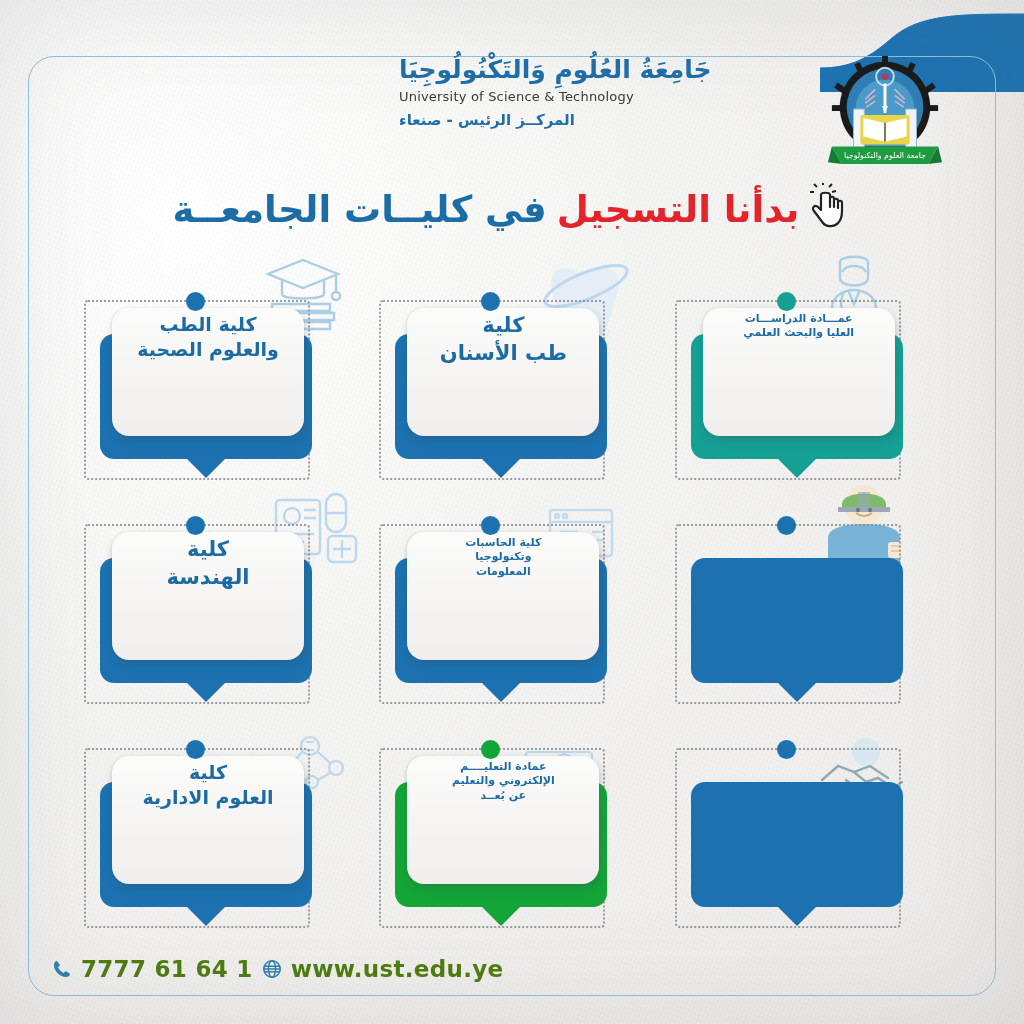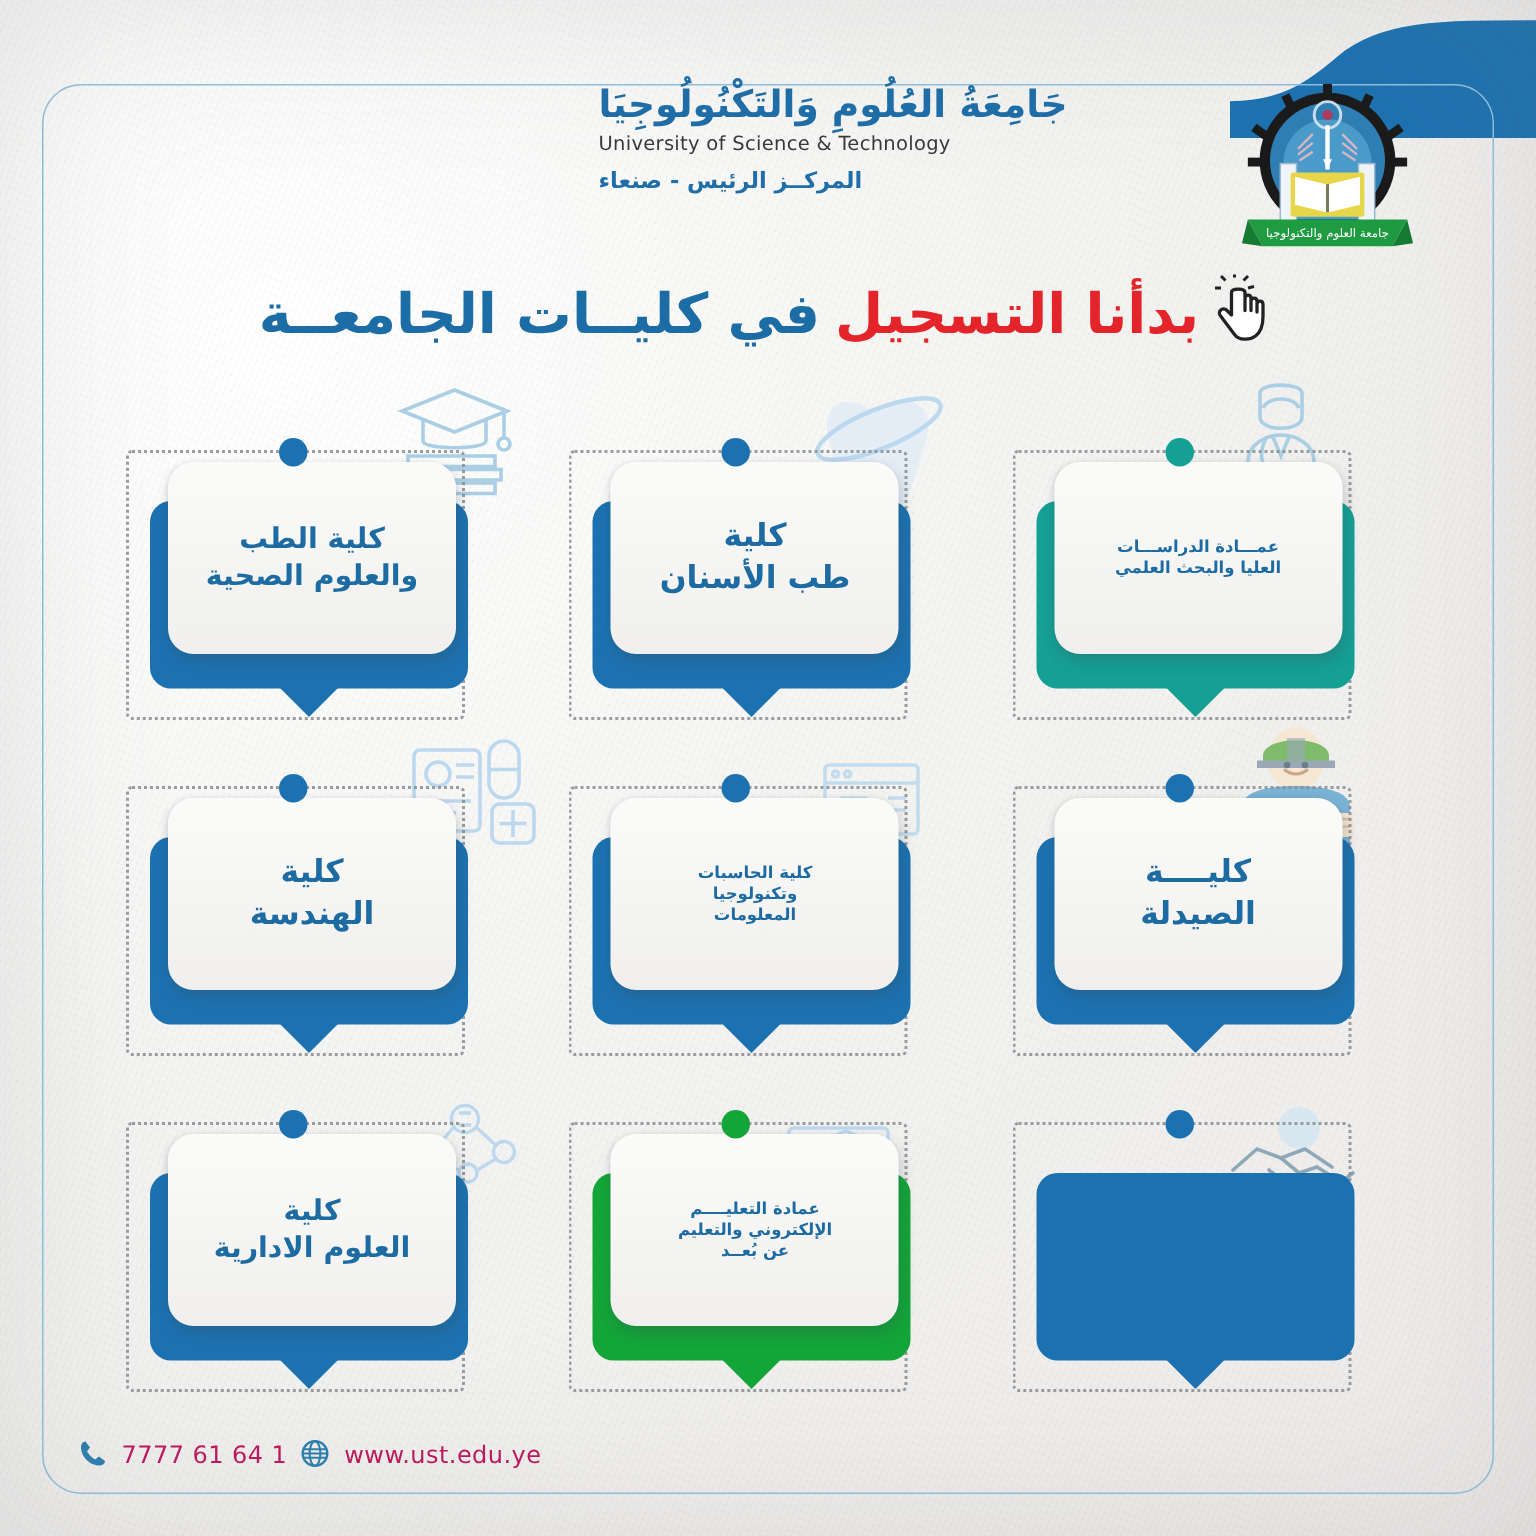--- a/index.html
+++ b/index.html
@@ -98,40 +98,40 @@
     bottom:-19px;width:0;height:0;
     border-left:20px solid transparent;border-right:20px solid transparent;
     border-top:20px solid currentColor;
   }
   
   .card{
     position:absolute;left:34px;top:22px;width:192px;height:128px;
     background:linear-gradient(180deg,#fbfbfa 0%,#f0efed 100%);
     border-radius:17px;z-index:3;
     box-shadow:2px 5px 9px rgba(60,70,80,.22), -1px 0 3px rgba(60,70,80,.10);
-    display:flex;align-items:center;justify-content:center;
+    display:flex;align-items:flex-start;justify-content:center;
     padding:4px 8px;box-sizing:border-box;
   }
   .card-label{
     direction:rtl;text-align:center;font-weight:bold;
     color:#1d6ba3;line-height:1.32;font-size:19px;
     white-space:pre-line;
   }
   .card-label.sm{font-size:11px;line-height:1.3;}
   .card-label.lg{font-size:21px;}
 
   
   .deco{position:absolute;z-index:0;pointer-events:none;}
 
   
   .footer{
     position:absolute;left:52px;bottom:42px;height:26px;
     display:flex;align-items:center;direction:ltr;gap:9px;
   }
-  .f-txt{font-size:16px;font-weight:normal;color:#be185d;letter-spacing:.3px;}
+  .f-txt{font-size:23px;font-weight:bold;color:#4d7c0f;letter-spacing:.3px;}
   .f-ic{width:20px;height:20px;}
 </style>
 </head>
 <body>
 
 <div class="paper"></div>
 
 <svg class="swoosh" viewBox="0 0 624 92" preserveAspectRatio="none">
   <path d="M624 92 L624 14 C560 14 520 14 492 38 C470 57 452 68 420 68 L420 92 Z" fill="#1c72b0"></path>
   <path d="M624 14 C560 14 520 14 492 38 C470 57 452 68 420 68" fill="none" stroke="#1c72b0" stroke-width="1"></path>
@@ -336,24 +336,20 @@
     <div class="card">
       <div class="card-label">كلية الطب
 والعلوم الصحية</div>
     </div>
   </div>
 
   <div class="cell">
     <div class="dotted"></div>
     <div class="pin" style="background:#1c72b0"></div>
     <div class="bubble" style="background:#1c72b0;color:#1c72b0"></div>
-    <div class="card">
-      <div class="card-label lg">كليــــة
-الصيدلة</div>
-    </div>
   </div>
 
   <div class="cell">
     <div class="dotted"></div>
     <div class="pin" style="background:#1c72b0"></div>
     <div class="bubble" style="background:#1c72b0;color:#1c72b0"></div>
     <div class="card">
       <div class="card-label sm">كلية الحاسبات
 وتكنولوجيا
 المعلومات</div>

